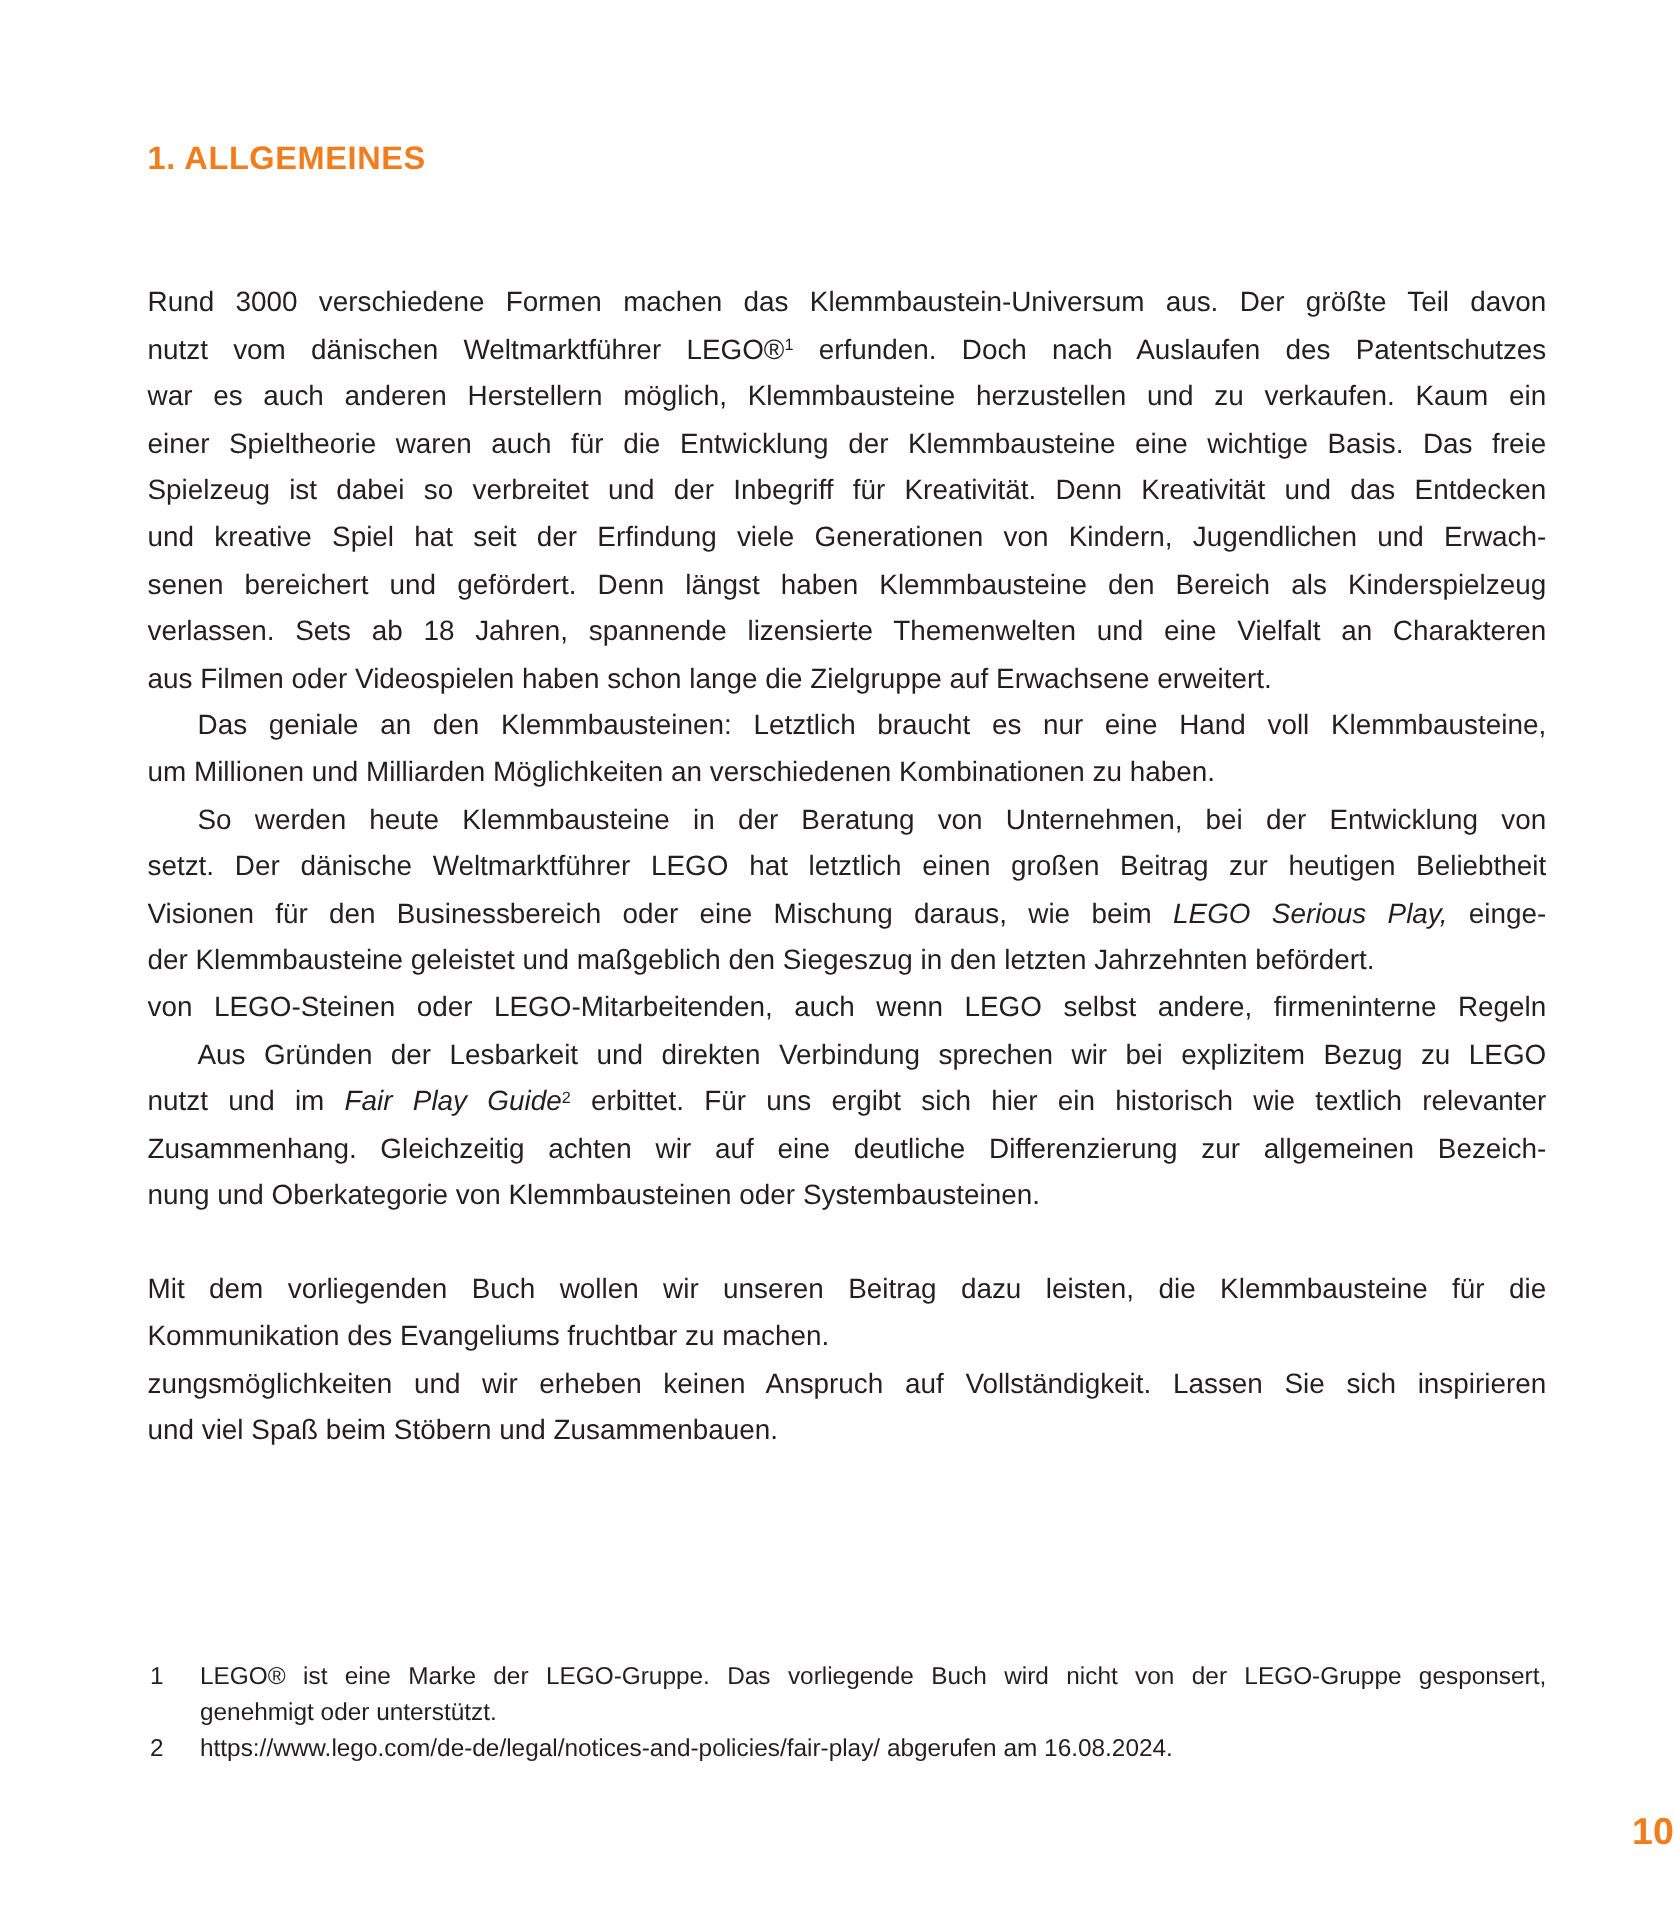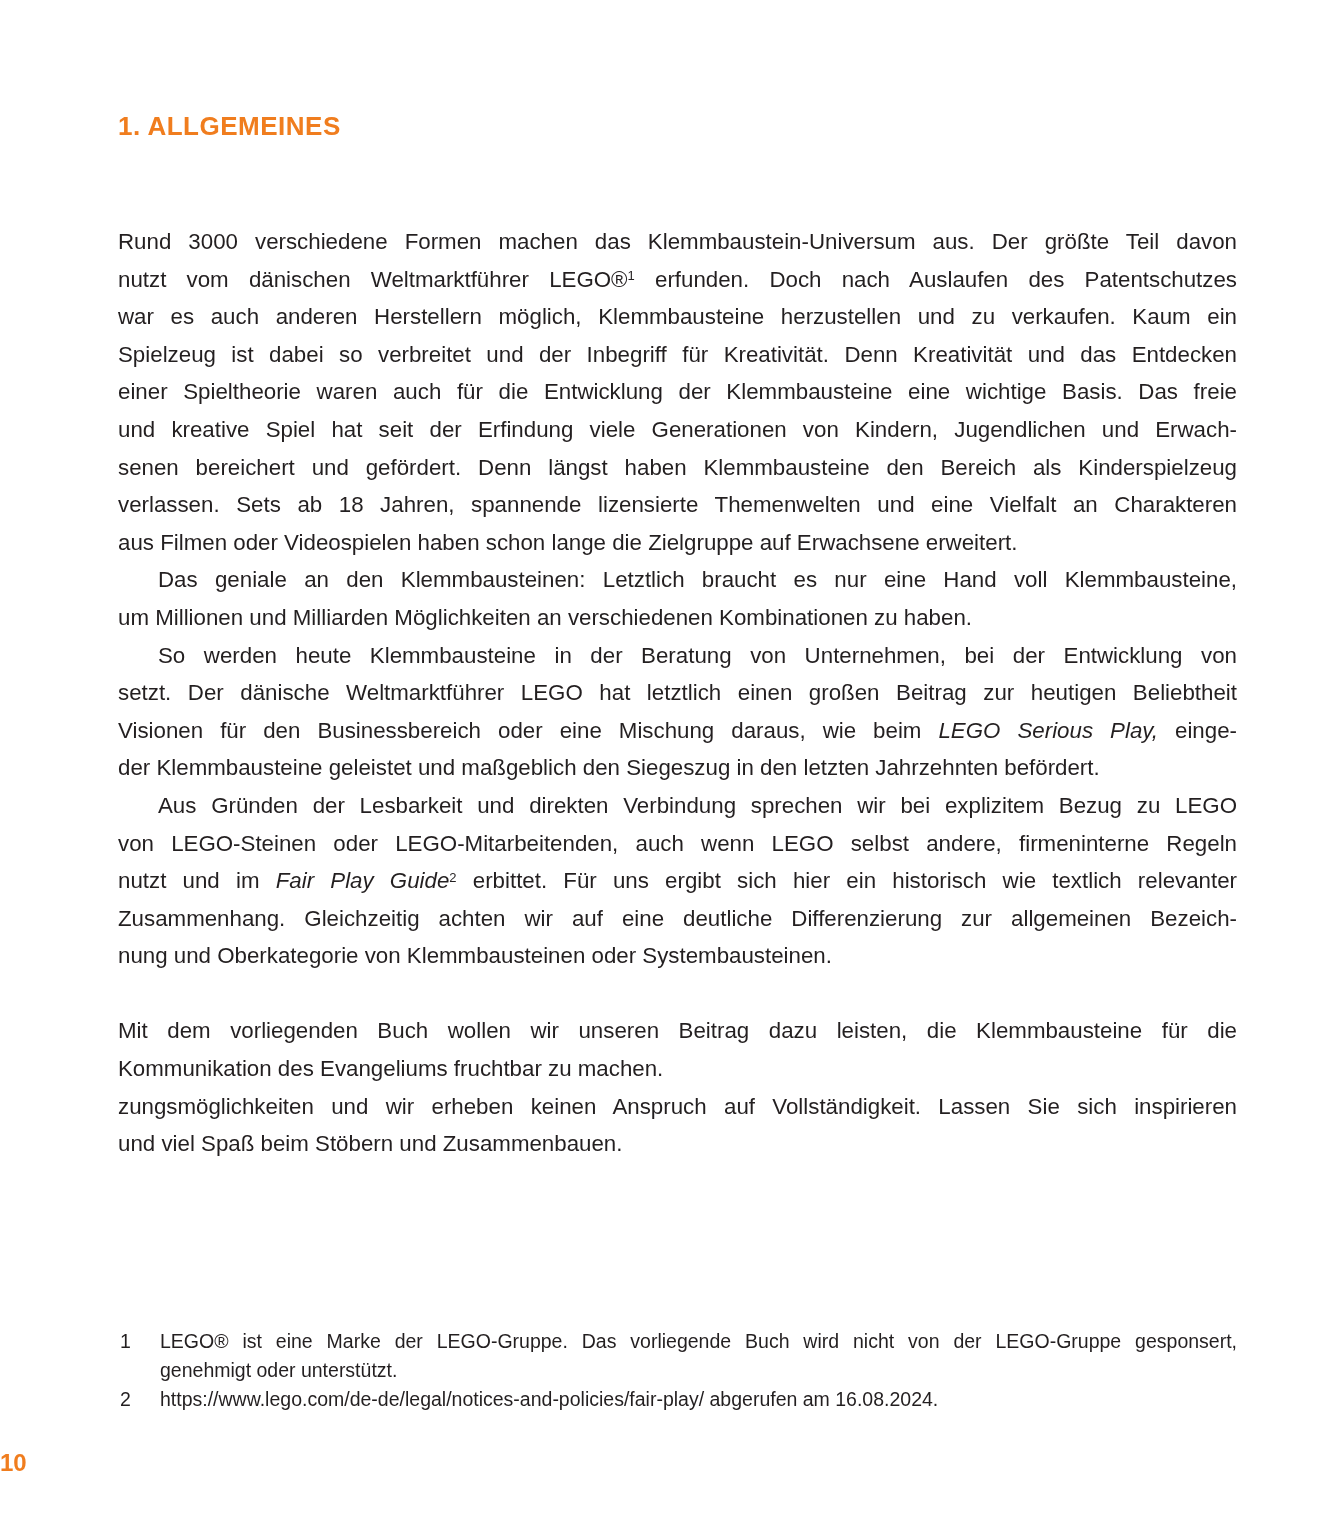--- a/index.html
+++ b/index.html
@@ -83,60 +83,60 @@
       text-align-last: justify;
     }
     .fn-line.last {
       text-align-last: left;
     }
     .page-number {
       position: absolute;
       left: 0;
       width: 1339px;
       top: 1449px;
-      text-align: left;
-      font-size: 24px;
+      text-align: right;
+      font-size: 30px;
       font-weight: bold;
       color: #f07d1e;
     }
   </style>
 </head>
 <body>
 
 <h1 class="heading">1. ALLGEMEINES</h1>
 
 <div class="body-text">
 
   <div>
     <span class="line">Rund 3000 verschiedene Formen machen das Klemmbaustein-Universum aus. Der größte Teil davon</span>
     <span class="line"><span>nutzt vom dänischen Weltmarktführer LEGO®</span><sup>1</sup> <span>erfunden. Doch nach Auslaufen des Patentschutzes</span></span>
     <span class="line">war es auch anderen Herstellern möglich, Klemmbausteine herzustellen und zu verkaufen. Kaum ein</span>
+    <span class="line">einer Spieltheorie waren auch für die Entwicklung der Klemmbausteine eine wichtige Basis. Das freie</span>
     <span class="line">Spielzeug ist dabei so verbreitet und der Inbegriff für Kreativität. Denn Kreativität und das Entdecken</span>
-    <span class="line">einer Spieltheorie waren auch für die Entwicklung der Klemmbausteine eine wichtige Basis. Das freie</span>
     <span class="line">und kreative Spiel hat seit der Erfindung viele Generationen von Kindern, Jugendlichen und Erwach-</span>
     <span class="line">senen bereichert und gefördert. Denn längst haben Klemmbausteine den Bereich als Kinderspielzeug</span>
     <span class="line">verlassen. Sets ab 18 Jahren, spannende lizensierte Themenwelten und eine Vielfalt an Charakteren</span>
     <span class="line last">aus Filmen oder Videospielen haben schon lange die Zielgruppe auf Erwachsene erweitert.</span>
   </div>
 
   <div>
     <span class="line indent">Das geniale an den Klemmbausteinen: Letztlich braucht es nur eine Hand voll Klemmbausteine,</span>
     <span class="line last">um Millionen und Milliarden Möglichkeiten an verschiedenen Kombinationen zu haben.</span>
   </div>
 
   <div>
     <span class="line indent">So werden heute Klemmbausteine in der Beratung von Unternehmen, bei der Entwicklung von</span>
     <span class="line">setzt. Der dänische Weltmarktführer LEGO hat letztlich einen großen Beitrag zur heutigen Beliebtheit</span>
     <span class="line"><span>Visionen für den Businessbereich oder eine Mischung daraus, wie beim</span> <em>LEGO Serious Play,</em> <span>einge-</span></span>
     <span class="line last">der Klemmbausteine geleistet und maßgeblich den Siegeszug in den letzten Jahrzehnten befördert.</span>
   </div>
 
   <div>
+    <span class="line">von LEGO-Steinen oder LEGO-Mitarbeitenden, auch wenn LEGO selbst andere, firmeninterne Regeln</span>
     <span class="line indent">Aus Gründen der Lesbarkeit und direkten Verbindung sprechen wir bei explizitem Bezug zu LEGO</span>
-    <span class="line">von LEGO-Steinen oder LEGO-Mitarbeitenden, auch wenn LEGO selbst andere, firmeninterne Regeln</span>
     <span class="line"><span>nutzt und im</span> <em>Fair Play Guide</em><sup>2</sup> <span>erbittet. Für uns ergibt sich hier ein historisch wie textlich relevanter</span></span>
     <span class="line">Zusammenhang. Gleichzeitig achten wir auf eine deutliche Differenzierung zur allgemeinen Bezeich-</span>
     <span class="line last">nung und Oberkategorie von Klemmbausteinen oder Systembausteinen.</span>
   </div>
 
   <div style="margin-top:37.6px">
     <span class="line">Mit dem vorliegenden Buch wollen wir unseren Beitrag dazu leisten, die Klemmbausteine für die</span>
     <span class="line last">Kommunikation des Evangeliums fruchtbar zu machen.</span>
   </div>
 

